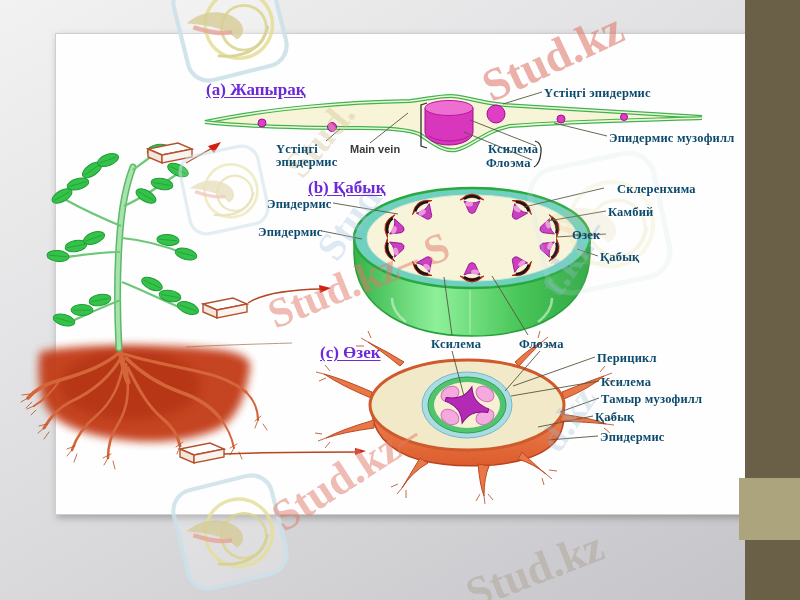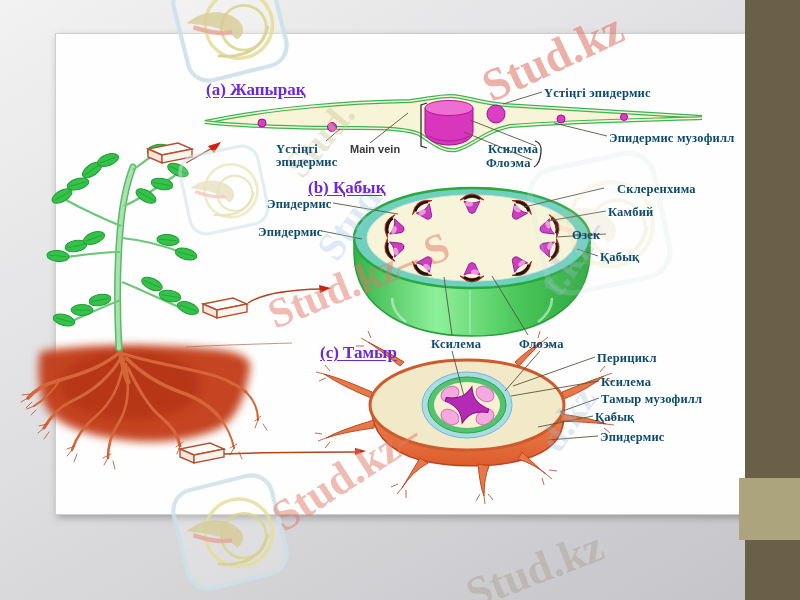--- a/index.html
+++ b/index.html
@@ -295,21 +295,21 @@
   <div class="lbl" style="left:267px;top:197px;">Эпидермис</div>
   <div class="lbl" style="left:258px;top:225px;">Эпидермис</div>
   <div class="lbl" style="left:578px;top:182px;margin-left:39px;">Склеренхима</div>
   <div class="lbl" style="left:608px;top:205px;">Камбий</div>
   <div class="lbl" style="left:572px;top:228px;">Өзек</div>
   <div class="lbl" style="left:600px;top:250px;">Қабық</div>
 
   <div class="lbl" style="left:431px;top:337px;">Ксилема</div>
   <div class="lbl" style="left:519px;top:337px;">Флоэма</div>
 
-  <div class="ttl" style="left:320px;top:343px;">(c) Тамыр</div>
+  <div class="ttl" style="left:320px;top:343px;">(c) Өзек</div>
   <div class="lbl" style="left:597px;top:351px;">Перицикл</div>
   <div class="lbl" style="left:601px;top:375px;">Ксилема</div>
   <div class="lbl" style="left:601px;top:392px;">Тамыр музофилл</div>
   <div class="lbl" style="left:595px;top:410px;">Қабық</div>
   <div class="lbl" style="left:600px;top:430px;">Эпидермис</div>
 
   <div class="olive-bar">
     <div class="khaki"></div>
   </div>
 </div>

